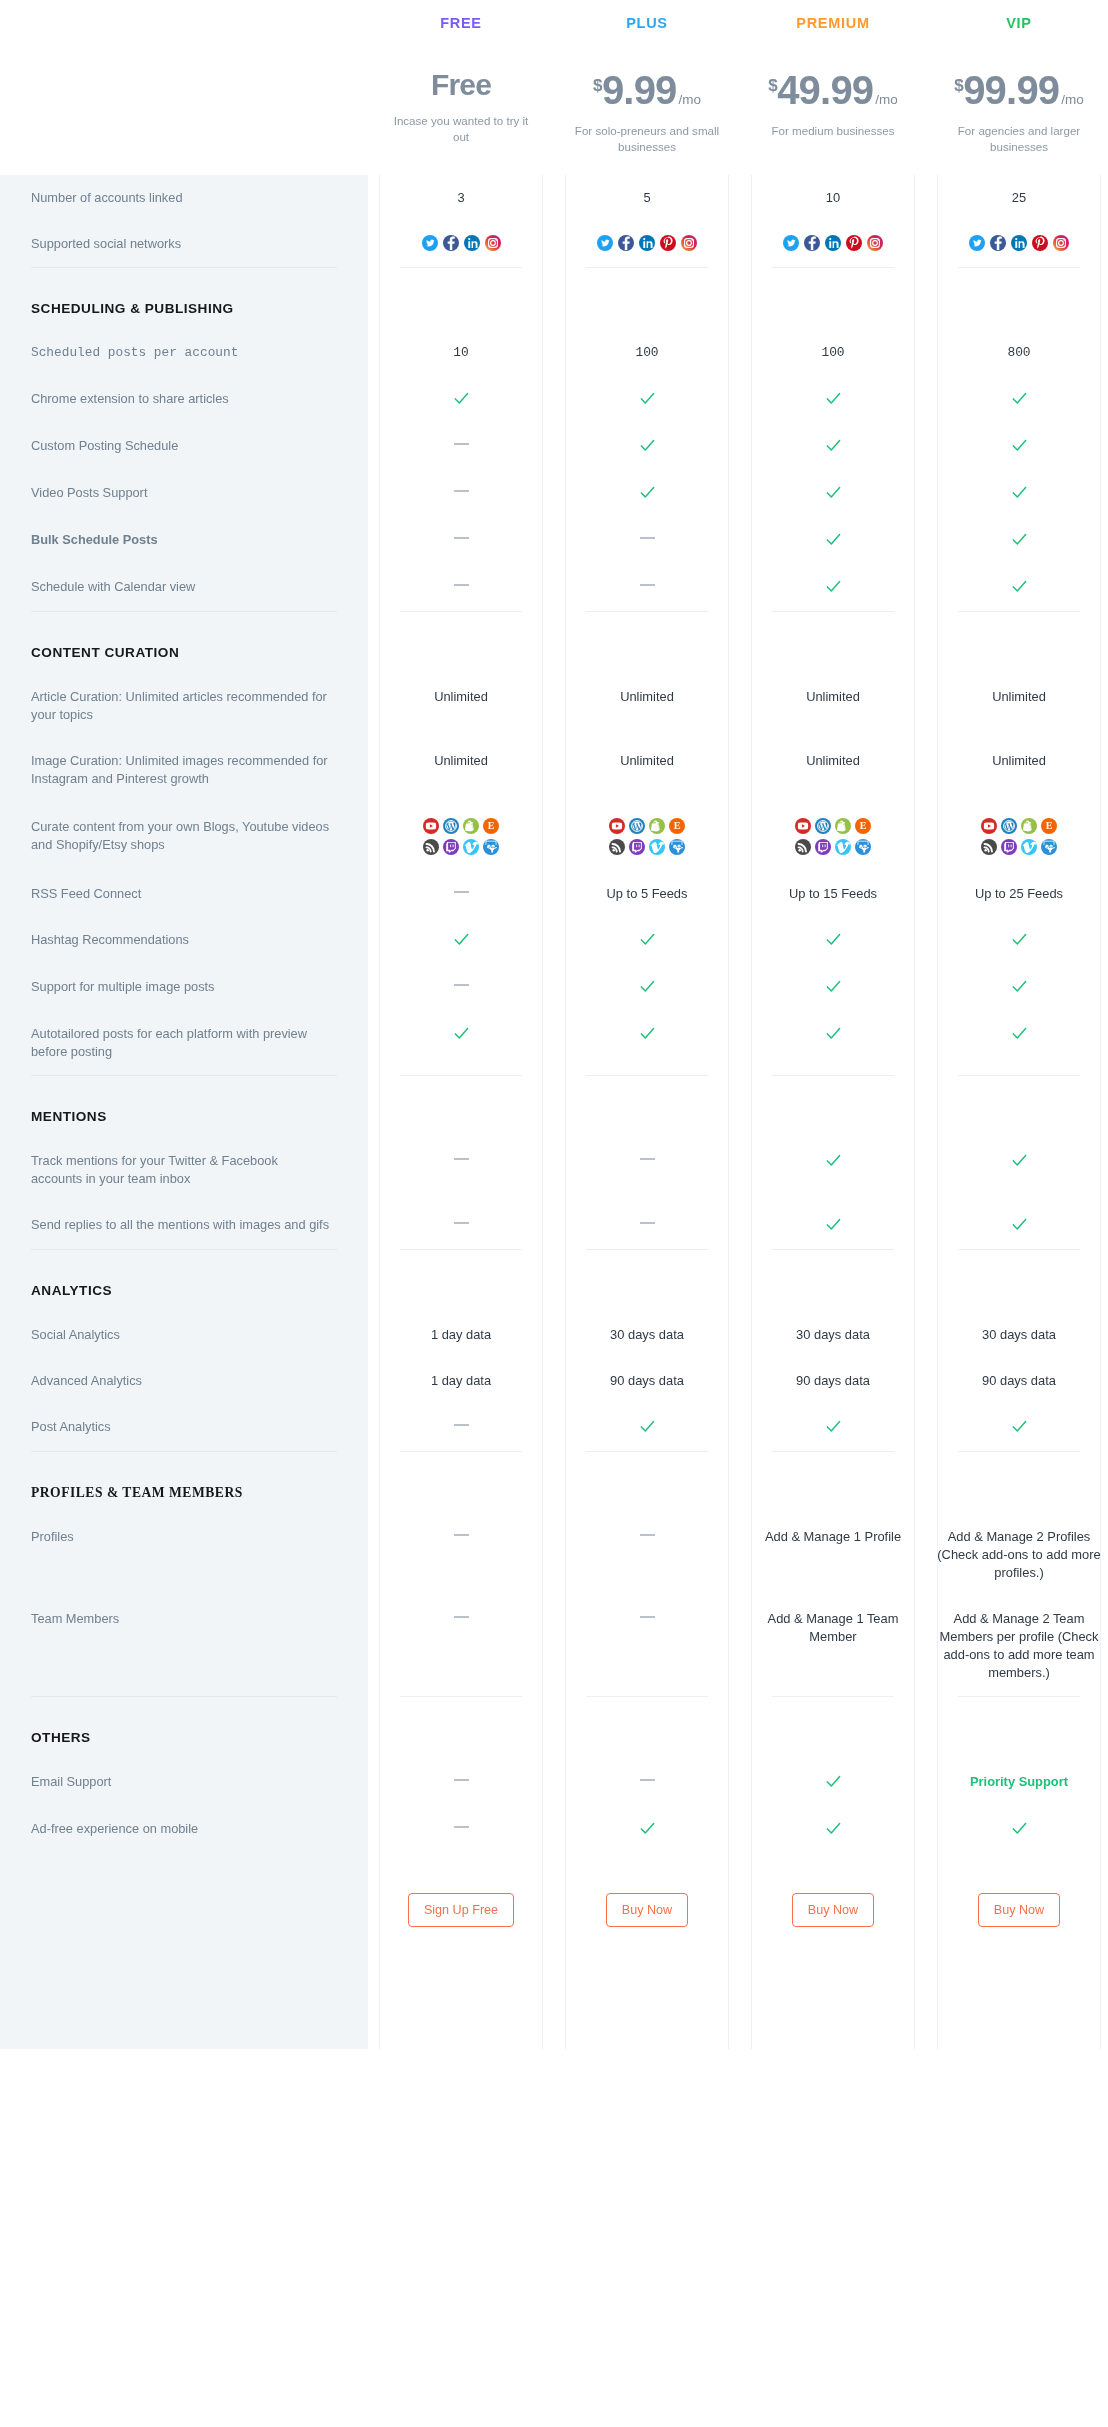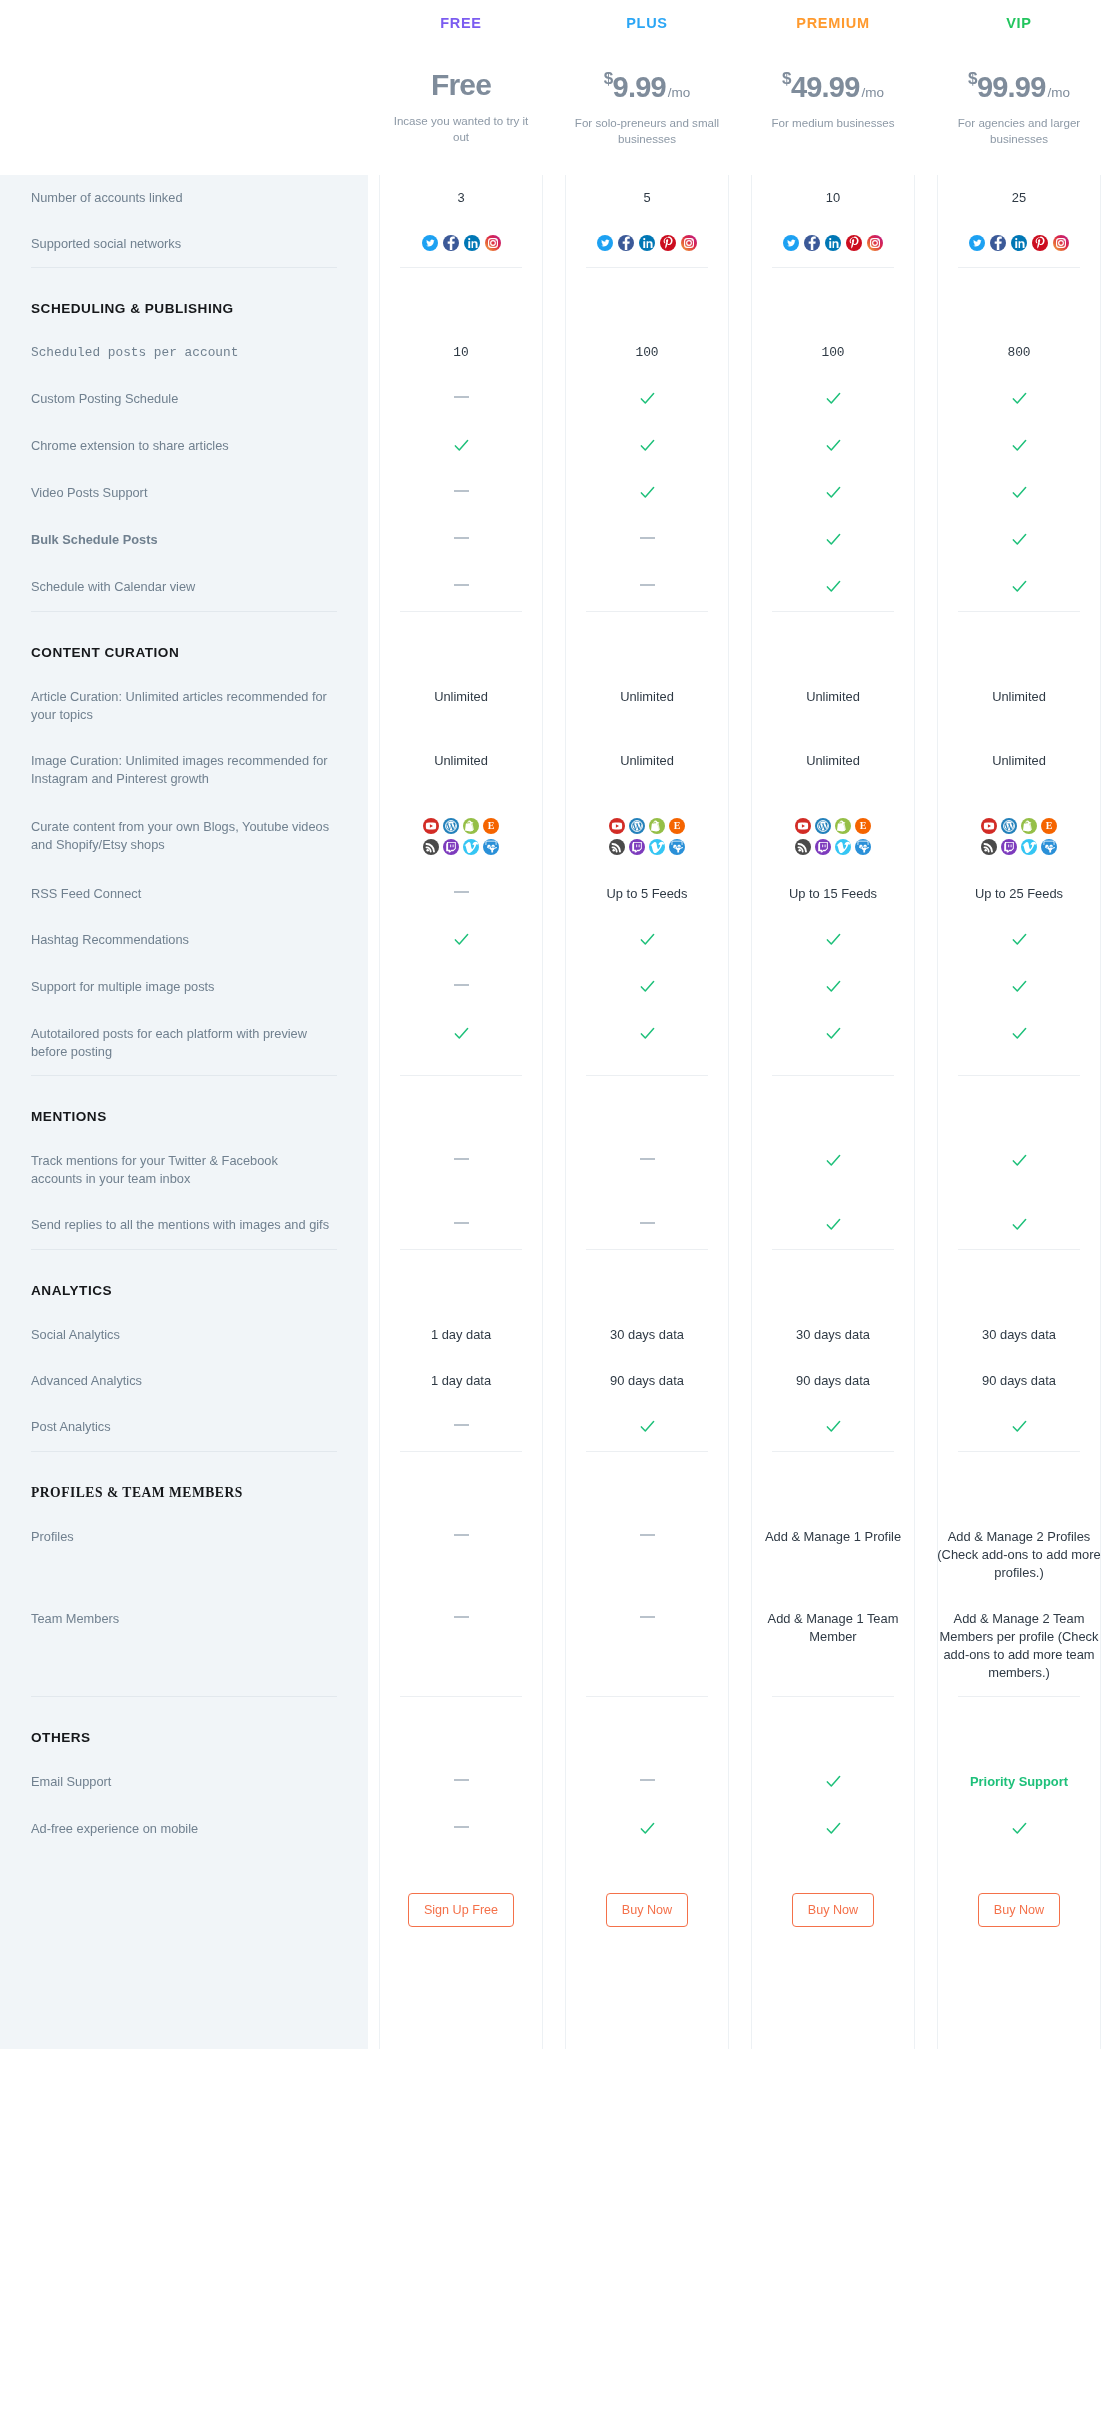--- a/index.html
+++ b/index.html
@@ -38,21 +38,21 @@
     line-height: 1;
     white-space: nowrap;
   }
   .cur {
     font-size: 17px;
     font-weight: bold;
     vertical-align: 13px;
     letter-spacing: -0.5px;
   }
   .amount {
-    font-size: 29px;
+    font-size: 40px;
     font-weight: bold;
     letter-spacing: -0.8px;
   }
   .amount.word { font-size: 30px; }
   .per {
     font-size: 13.5px;
     font-weight: normal;
     margin-left: 2px;
   }
   .plan-desc {
@@ -381,37 +381,37 @@
           <div class="cell"></div>
         </div>
         <div class="row " style="padding-top:14px;padding-bottom:14px;font-family:Liberation Mono, monospace;">
           <div class="label">Scheduled posts per account</div>
           <div class="cell"><span>10</span></div>
           <div class="cell"><span>100</span></div>
           <div class="cell"><span>100</span></div>
           <div class="cell"><span>800</span></div>
         </div>
         <div class="row " style="padding-top:14px;padding-bottom:14px;">
+          <div class="label">Chrome extension to share articles</div>
+          <div class="cell"><span class="check"><svg width="17" height="17" viewBox="0 0 17 17">
+                <path d="M2.4 8.9 L6.3 13 L14.6 3.6" fill="none" stroke="#1ec07a" stroke-width="1.5" stroke-linecap="round" stroke-linejoin="round"></path>
+              </svg></span></div>
+          <div class="cell"><span class="check"><svg width="17" height="17" viewBox="0 0 17 17">
+                <path d="M2.4 8.9 L6.3 13 L14.6 3.6" fill="none" stroke="#1ec07a" stroke-width="1.5" stroke-linecap="round" stroke-linejoin="round"></path>
+              </svg></span></div>
+          <div class="cell"><span class="check"><svg width="17" height="17" viewBox="0 0 17 17">
+                <path d="M2.4 8.9 L6.3 13 L14.6 3.6" fill="none" stroke="#1ec07a" stroke-width="1.5" stroke-linecap="round" stroke-linejoin="round"></path>
+              </svg></span></div>
+          <div class="cell"><span class="check"><svg width="17" height="17" viewBox="0 0 17 17">
+                <path d="M2.4 8.9 L6.3 13 L14.6 3.6" fill="none" stroke="#1ec07a" stroke-width="1.5" stroke-linecap="round" stroke-linejoin="round"></path>
+              </svg></span></div>
+        </div>
+        <div class="row " style="padding-top:14px;padding-bottom:14px;">
           <div class="label">Custom Posting Schedule</div>
           <div class="cell"><span class="dash"></span></div>
-          <div class="cell"><span class="check"><svg width="17" height="17" viewBox="0 0 17 17">
-                <path d="M2.4 8.9 L6.3 13 L14.6 3.6" fill="none" stroke="#1ec07a" stroke-width="1.5" stroke-linecap="round" stroke-linejoin="round"></path>
-              </svg></span></div>
-          <div class="cell"><span class="check"><svg width="17" height="17" viewBox="0 0 17 17">
-                <path d="M2.4 8.9 L6.3 13 L14.6 3.6" fill="none" stroke="#1ec07a" stroke-width="1.5" stroke-linecap="round" stroke-linejoin="round"></path>
-              </svg></span></div>
-          <div class="cell"><span class="check"><svg width="17" height="17" viewBox="0 0 17 17">
-                <path d="M2.4 8.9 L6.3 13 L14.6 3.6" fill="none" stroke="#1ec07a" stroke-width="1.5" stroke-linecap="round" stroke-linejoin="round"></path>
-              </svg></span></div>
-        </div>
-        <div class="row " style="padding-top:14px;padding-bottom:14px;">
-          <div class="label">Chrome extension to share articles</div>
-          <div class="cell"><span class="check"><svg width="17" height="17" viewBox="0 0 17 17">
-                <path d="M2.4 8.9 L6.3 13 L14.6 3.6" fill="none" stroke="#1ec07a" stroke-width="1.5" stroke-linecap="round" stroke-linejoin="round"></path>
-              </svg></span></div>
           <div class="cell"><span class="check"><svg width="17" height="17" viewBox="0 0 17 17">
                 <path d="M2.4 8.9 L6.3 13 L14.6 3.6" fill="none" stroke="#1ec07a" stroke-width="1.5" stroke-linecap="round" stroke-linejoin="round"></path>
               </svg></span></div>
           <div class="cell"><span class="check"><svg width="17" height="17" viewBox="0 0 17 17">
                 <path d="M2.4 8.9 L6.3 13 L14.6 3.6" fill="none" stroke="#1ec07a" stroke-width="1.5" stroke-linecap="round" stroke-linejoin="round"></path>
               </svg></span></div>
           <div class="cell"><span class="check"><svg width="17" height="17" viewBox="0 0 17 17">
                 <path d="M2.4 8.9 L6.3 13 L14.6 3.6" fill="none" stroke="#1ec07a" stroke-width="1.5" stroke-linecap="round" stroke-linejoin="round"></path>
               </svg></span></div>
         </div>

